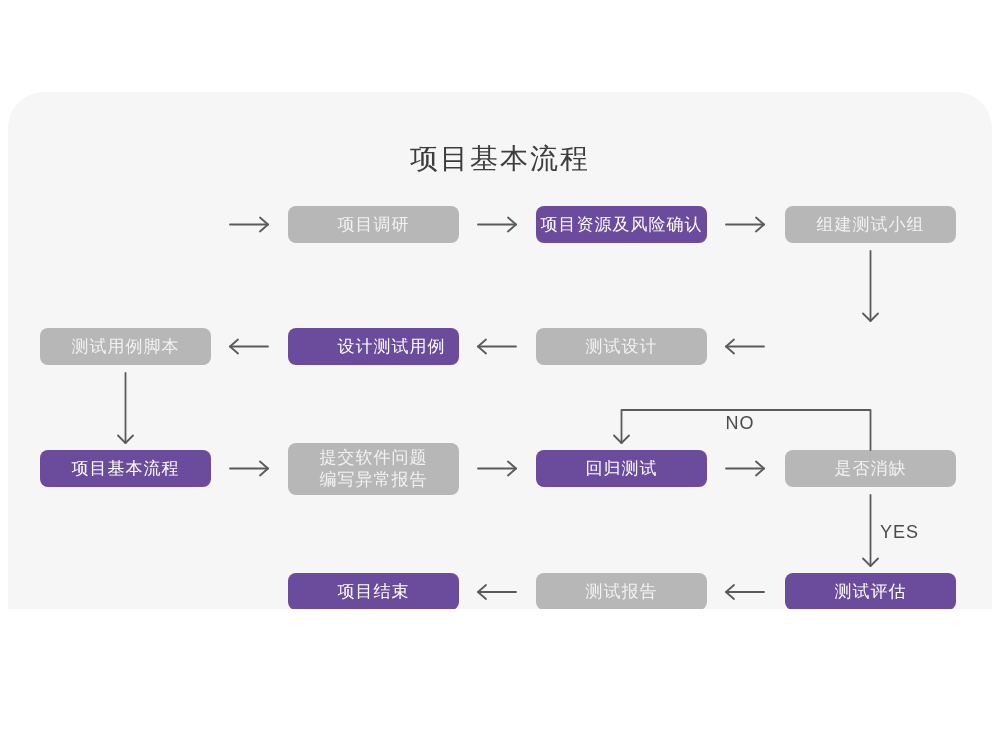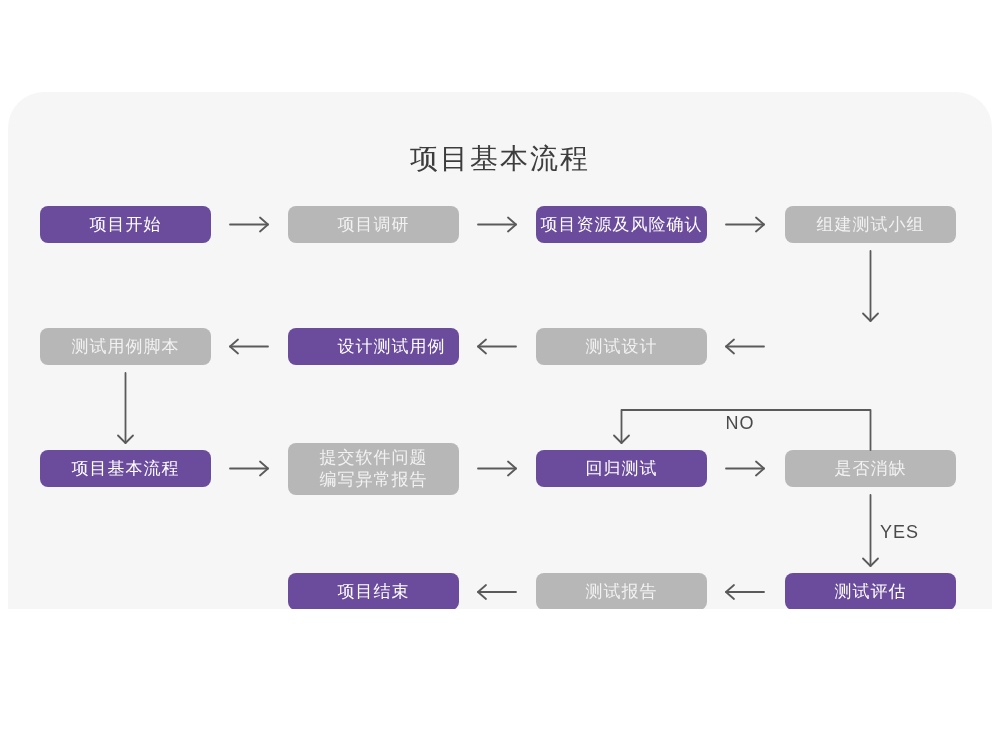--- a/index.html
+++ b/index.html
@@ -36,23 +36,20 @@
 </style>
 </head>
 <body>
 
 <div class="stage">
 
   <div class="card"></div>
 
   <div class="title">项目基本流程</div>
 
-  <div class="node purple" style="left:40px;top:206px;">
-    <span>项目开始</span>
-  </div>
   <div class="node gray" style="left:288px;top:206px;">
     <span>项目调研</span>
   </div>
   <div class="node purple" style="left:536px;top:206px;">
     <span>项目资源及风险确认</span>
   </div>
   <div class="node gray" style="left:785px;top:206px;">
     <span>组建测试小组</span>
   </div>
 

